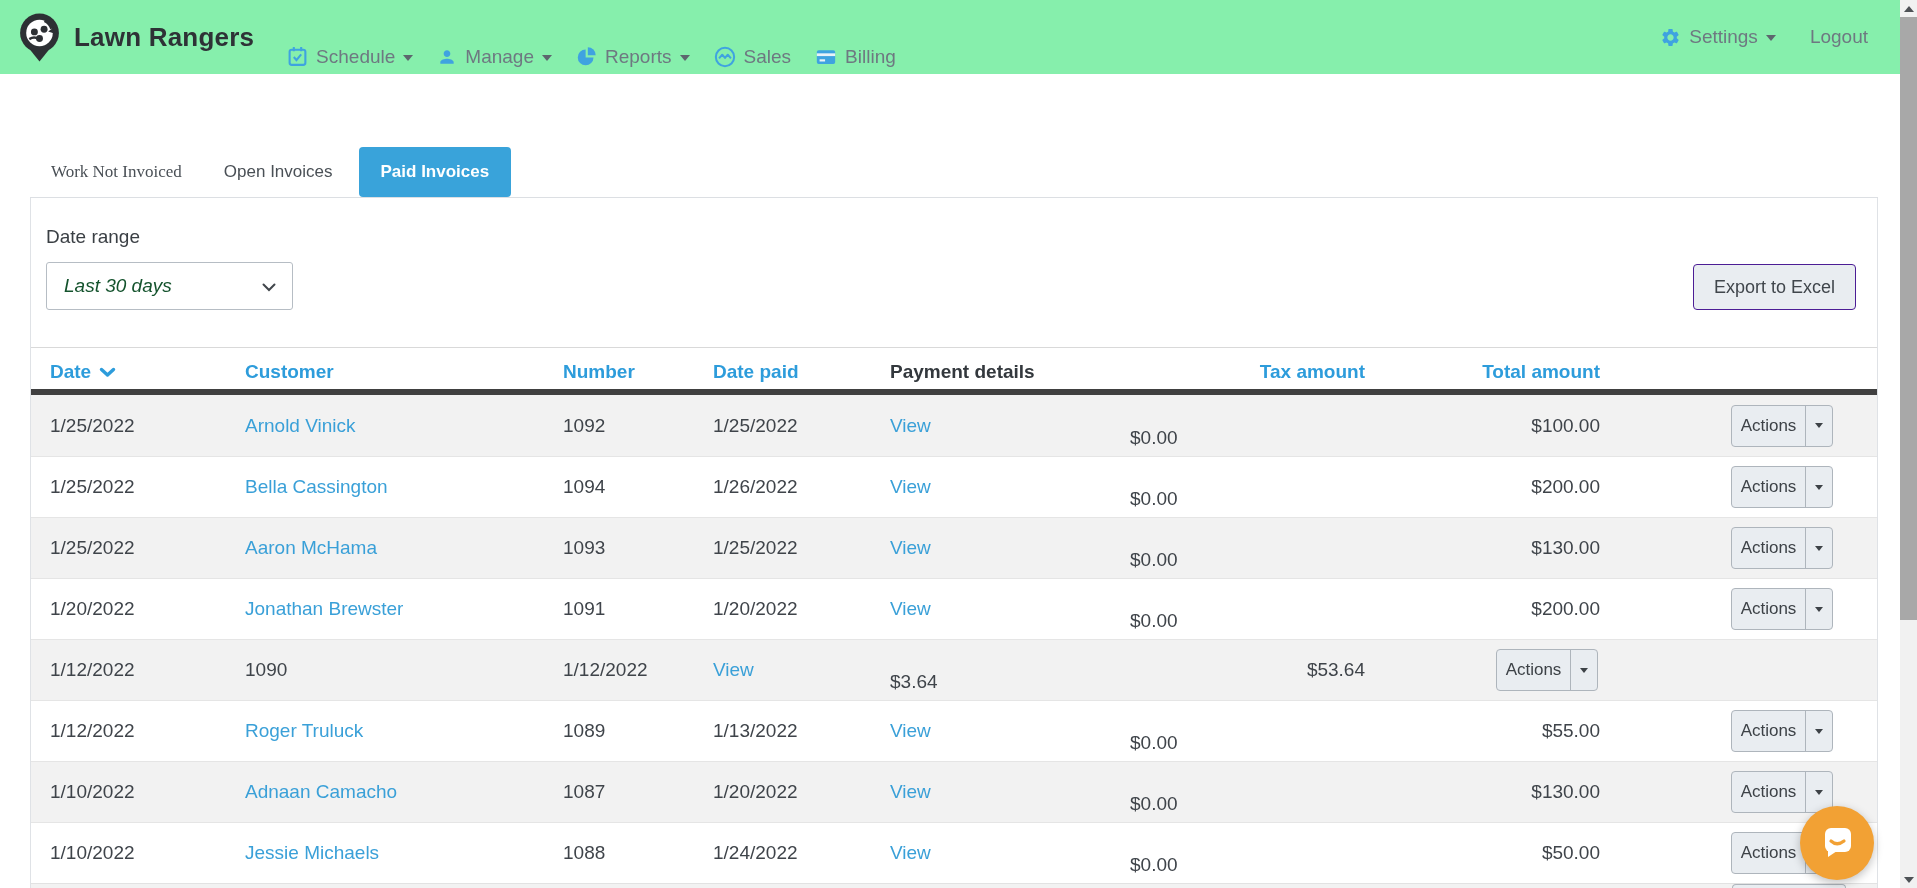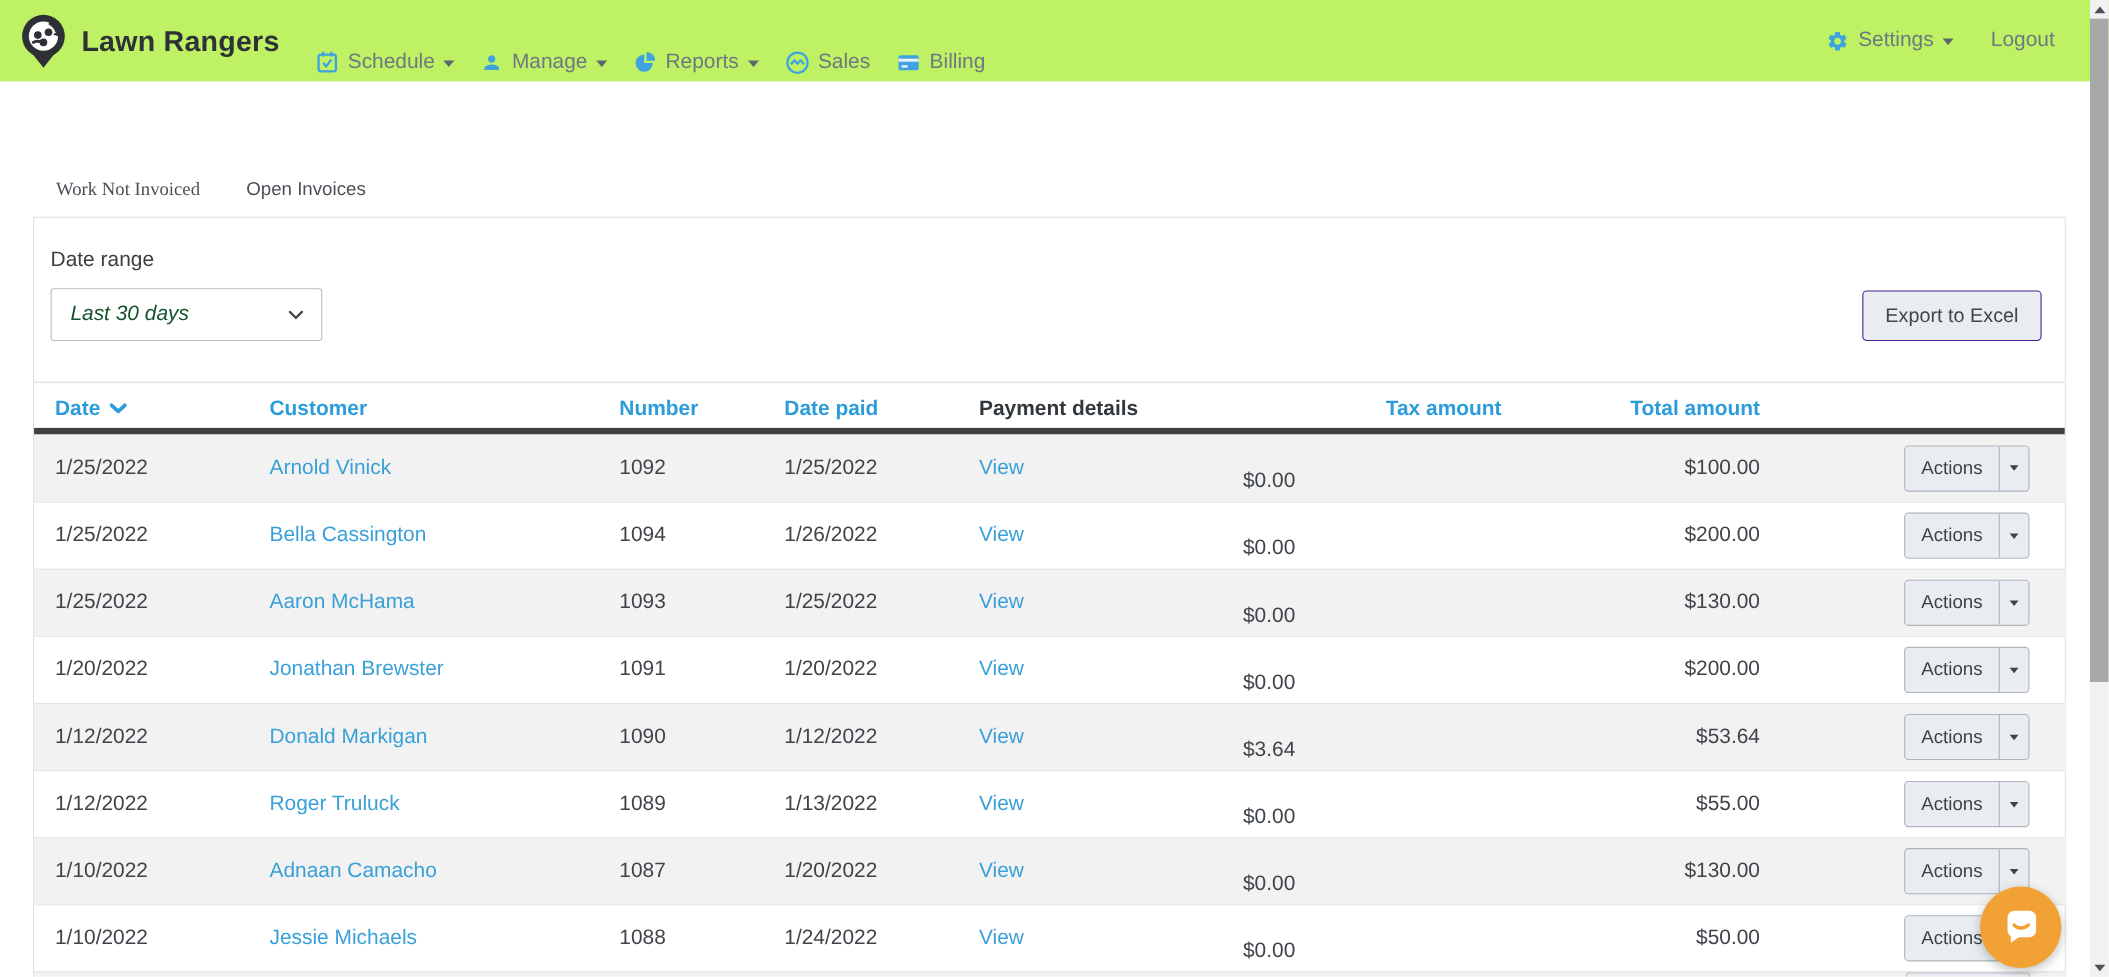--- a/index.html
+++ b/index.html
@@ -1,21 +1,21 @@
 <!DOCTYPE html>
 <html><head>
 <meta charset="utf-8">
 <style>
   * { box-sizing: border-box; margin: 0; padding: 0; }
   html,body { width: 1917px; height: 888px; overflow: hidden; background:#fff;
     font-family: "Liberation Sans", sans-serif; position: relative; }
 
   
   .navbar { position:absolute; left:0; top:0; width:1917px; height:74px;
-    background:#bef264; display:flex; align-items:center; }
+    background:#86efac; display:flex; align-items:center; }
   .brand { display:flex; align-items:center; gap:11px; margin-left:16px; cursor:pointer; }
   .brand-text { font-size:26px; color:#2e3236; font-weight:600; letter-spacing:.2px; }
   .nav-main { display:flex; align-items:center; margin-left:33px; gap:24px;margin-top:39px; }
   .nav-item { display:flex; align-items:center; gap:8px; color:#6e7881; font-size:19px;
     cursor:pointer; text-decoration:none; white-space:nowrap; }
   .nav-right { margin-left:auto; margin-right:49px; display:flex; align-items:center; gap:34px; }
   .caret { width:0; height:0; border-left:5px solid transparent; border-right:5px solid transparent;
     border-top:6px solid #5d666e; display:inline-block; margin-top:2px; }
   .nav-icon { display:flex; align-items:center; }
 
@@ -52,21 +52,21 @@
   .th-plain { color:#33383d; cursor:default; }
   .th-right { justify-content:flex-end; }
   .trow { height:61px; font-size:19px; color:#3f444a; }
   .trow.alt { background:#f2f2f2; }
   .trow + .trow { border-top:1px solid #e5e5e5; }
   .c-pad { padding-left:19px; }
   .c-right { text-align:right; }
   .c-val-right { text-align:left; padding-right:12px;margin-top:24px; }
   .link { color:#3aa0d8; text-decoration:none; cursor:pointer; }
 
-  .actions { margin-left:131px; width:114px; height:42px; display:flex; background:#e9edf1;
+  .actions { margin-left:131px; width:102px; height:42px; display:flex; background:#e9edf1;
     border:1px solid #aeb5bc; border-radius:4px; overflow:hidden; cursor:pointer; }
   .actions-label { flex:1; display:flex; align-items:center; justify-content:center;
     font-size:17px; color:#3d4247; }
   .actions-caret { width:27px; border-left:1px solid #aeb5bc; display:flex; align-items:center;
     justify-content:center; }
   .actions-caret .caret { border-top-color:#3d4247; border-left-width:4px; border-right-width:4px;
     border-top-width:5px; margin-top:0; }
 
   .partial-row { position:absolute; left:31px; top:883px; width:1846px; height:5px;
     background:#f2f2f2; border-top:1px solid #e2e2e2; }
@@ -179,20 +179,21 @@
     </a>
     <a class="nav-item">
       <span>Logout</span>
     </a>
   </div>
 </header>
 
 <div class="tabs">
   <div class="tab first">Work Not Invoiced</div>
   <div class="tab">Open Invoices</div>
+  <div class="tab tab-active">Paid Invoices</div>
 </div>
 
 <div class="panel-border-left"></div>
 <div class="panel-border-right"></div>
 
 <div class="filter-label">Date range</div>
 
 <div class="select" role="combobox">
   <span>Last 30 days</span>
   <span>
@@ -293,21 +294,20 @@
       <span class="actions-label">Actions</span>
       <span class="actions-caret">
             <span class="caret"></span>
           </span>
     </div>
       </div>
   </div>
 
   <div class="trow alt">
     <div class="c-pad">1/12/2022</div>
-    <div><a class="link">Donald Markigan</a></div>
     <div>1090</div>
     <div>1/12/2022</div>
     <div><a class="link">View</a></div>
     <div class="c-val-right">$3.64</div>
     <div class="c-right">$53.64</div>
     <div>
         <div class="actions">
       <span class="actions-label">Actions</span>
       <span class="actions-caret">
             <span class="caret"></span>

